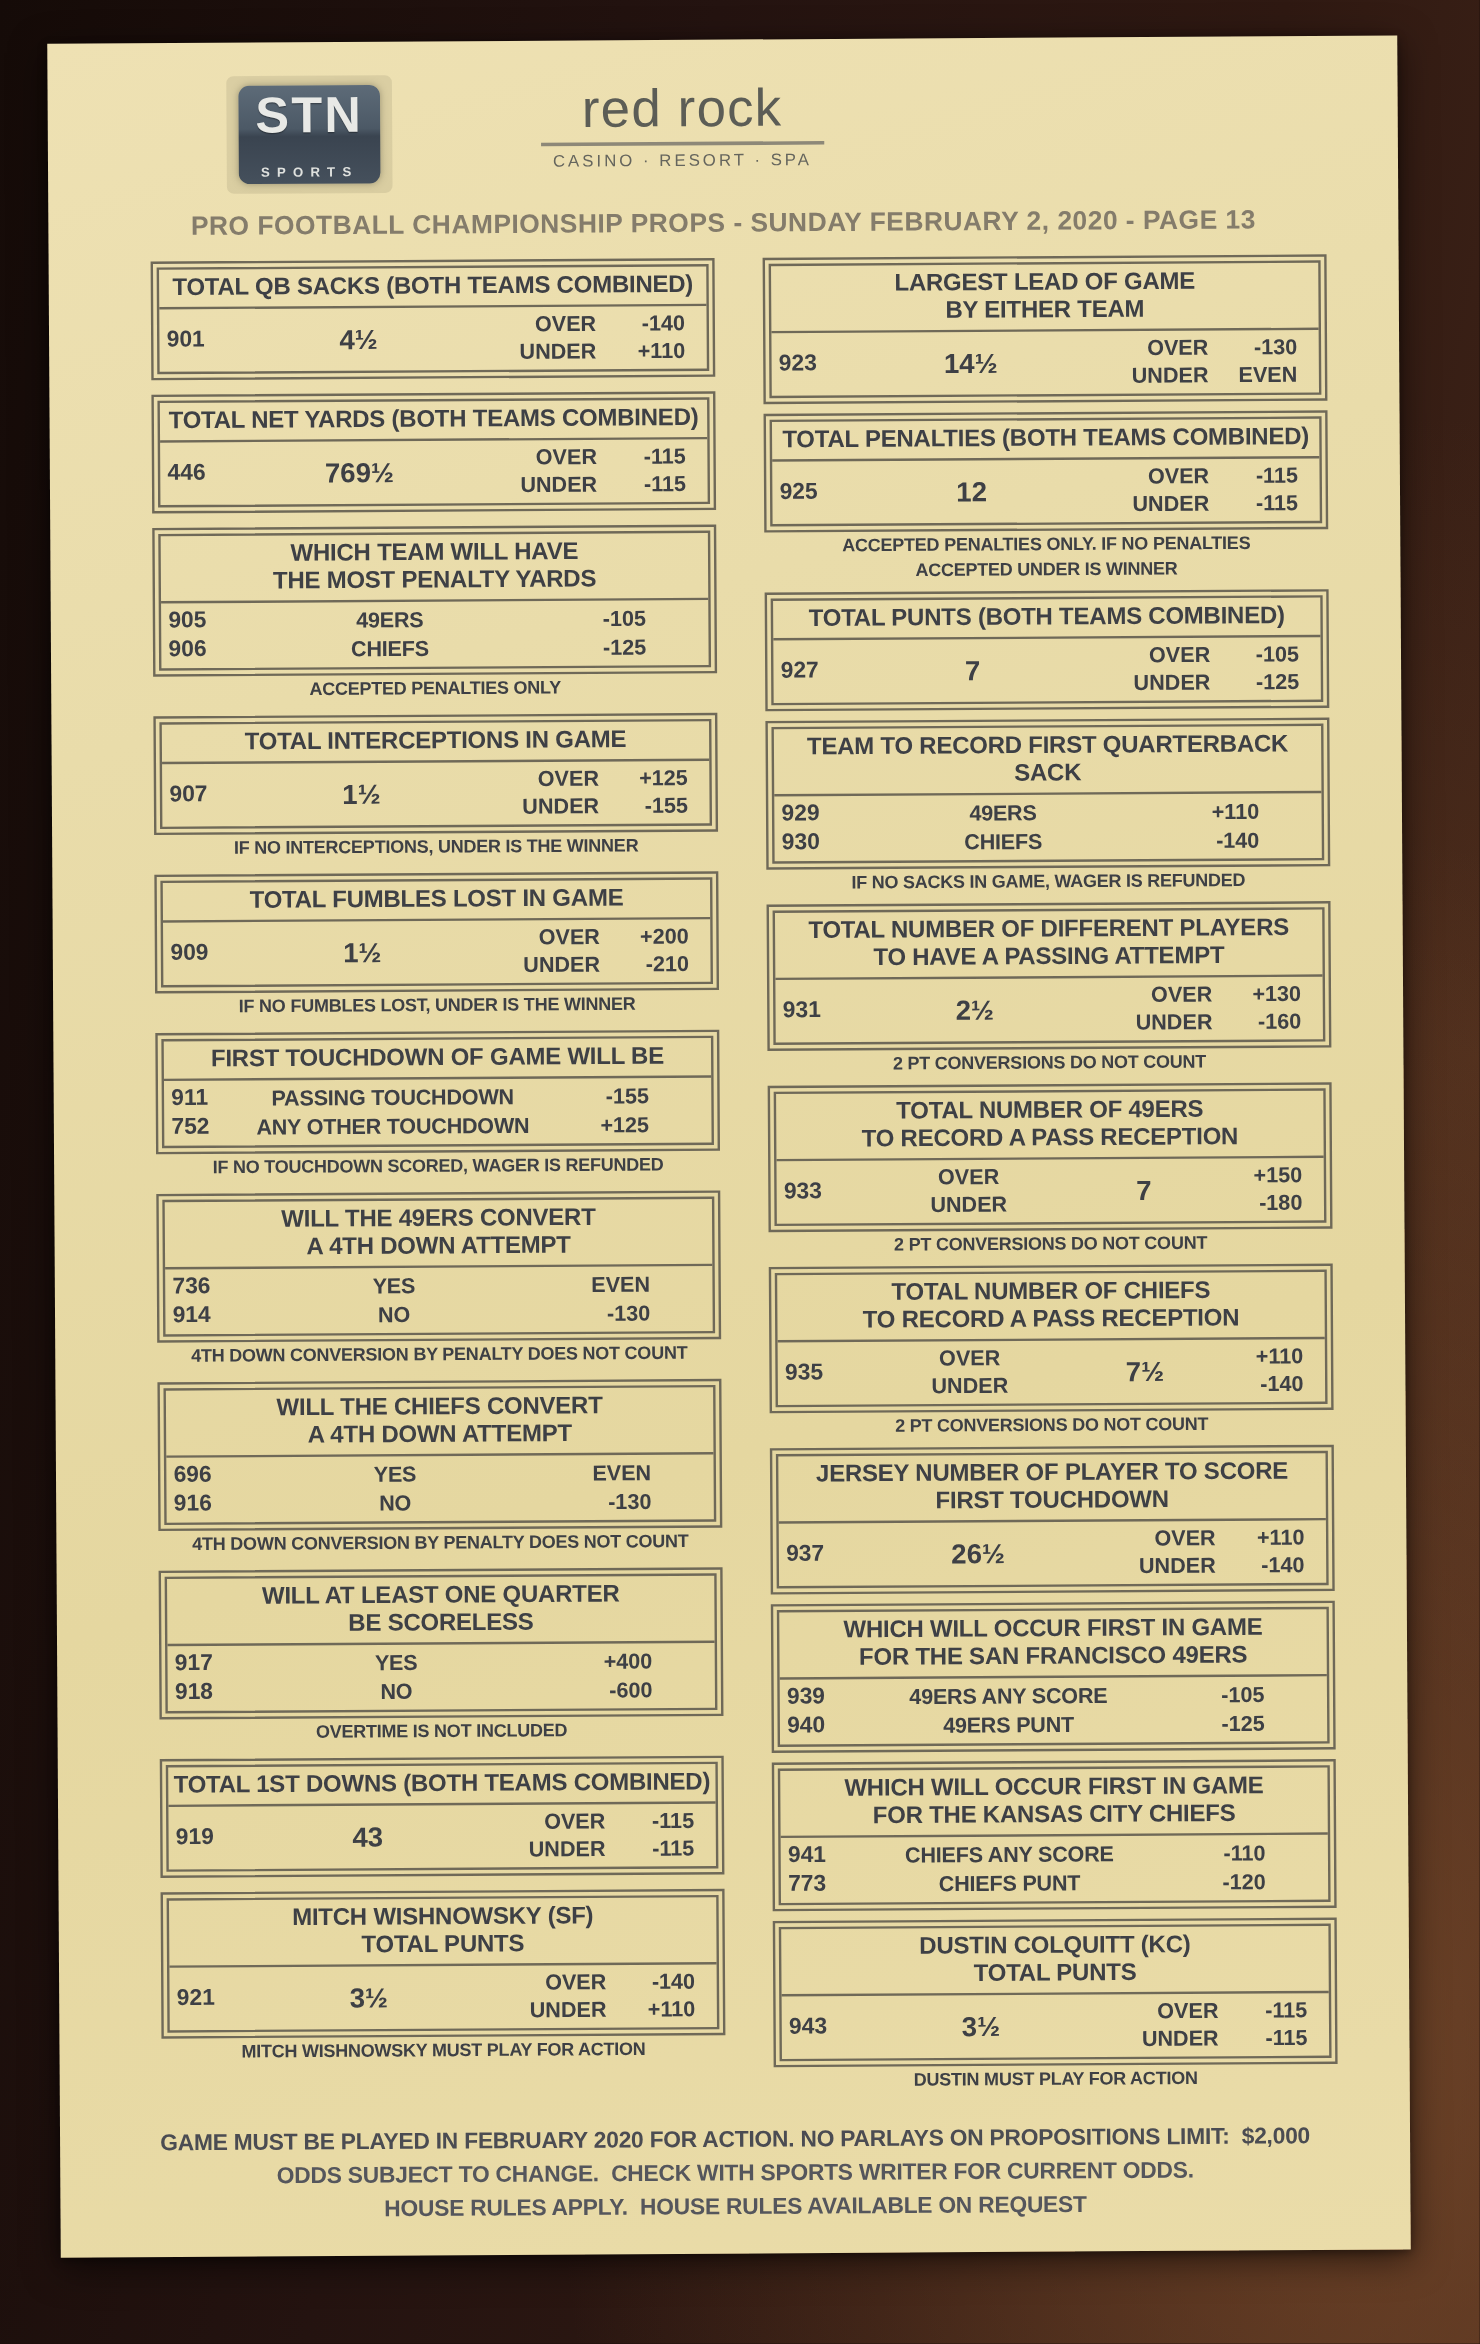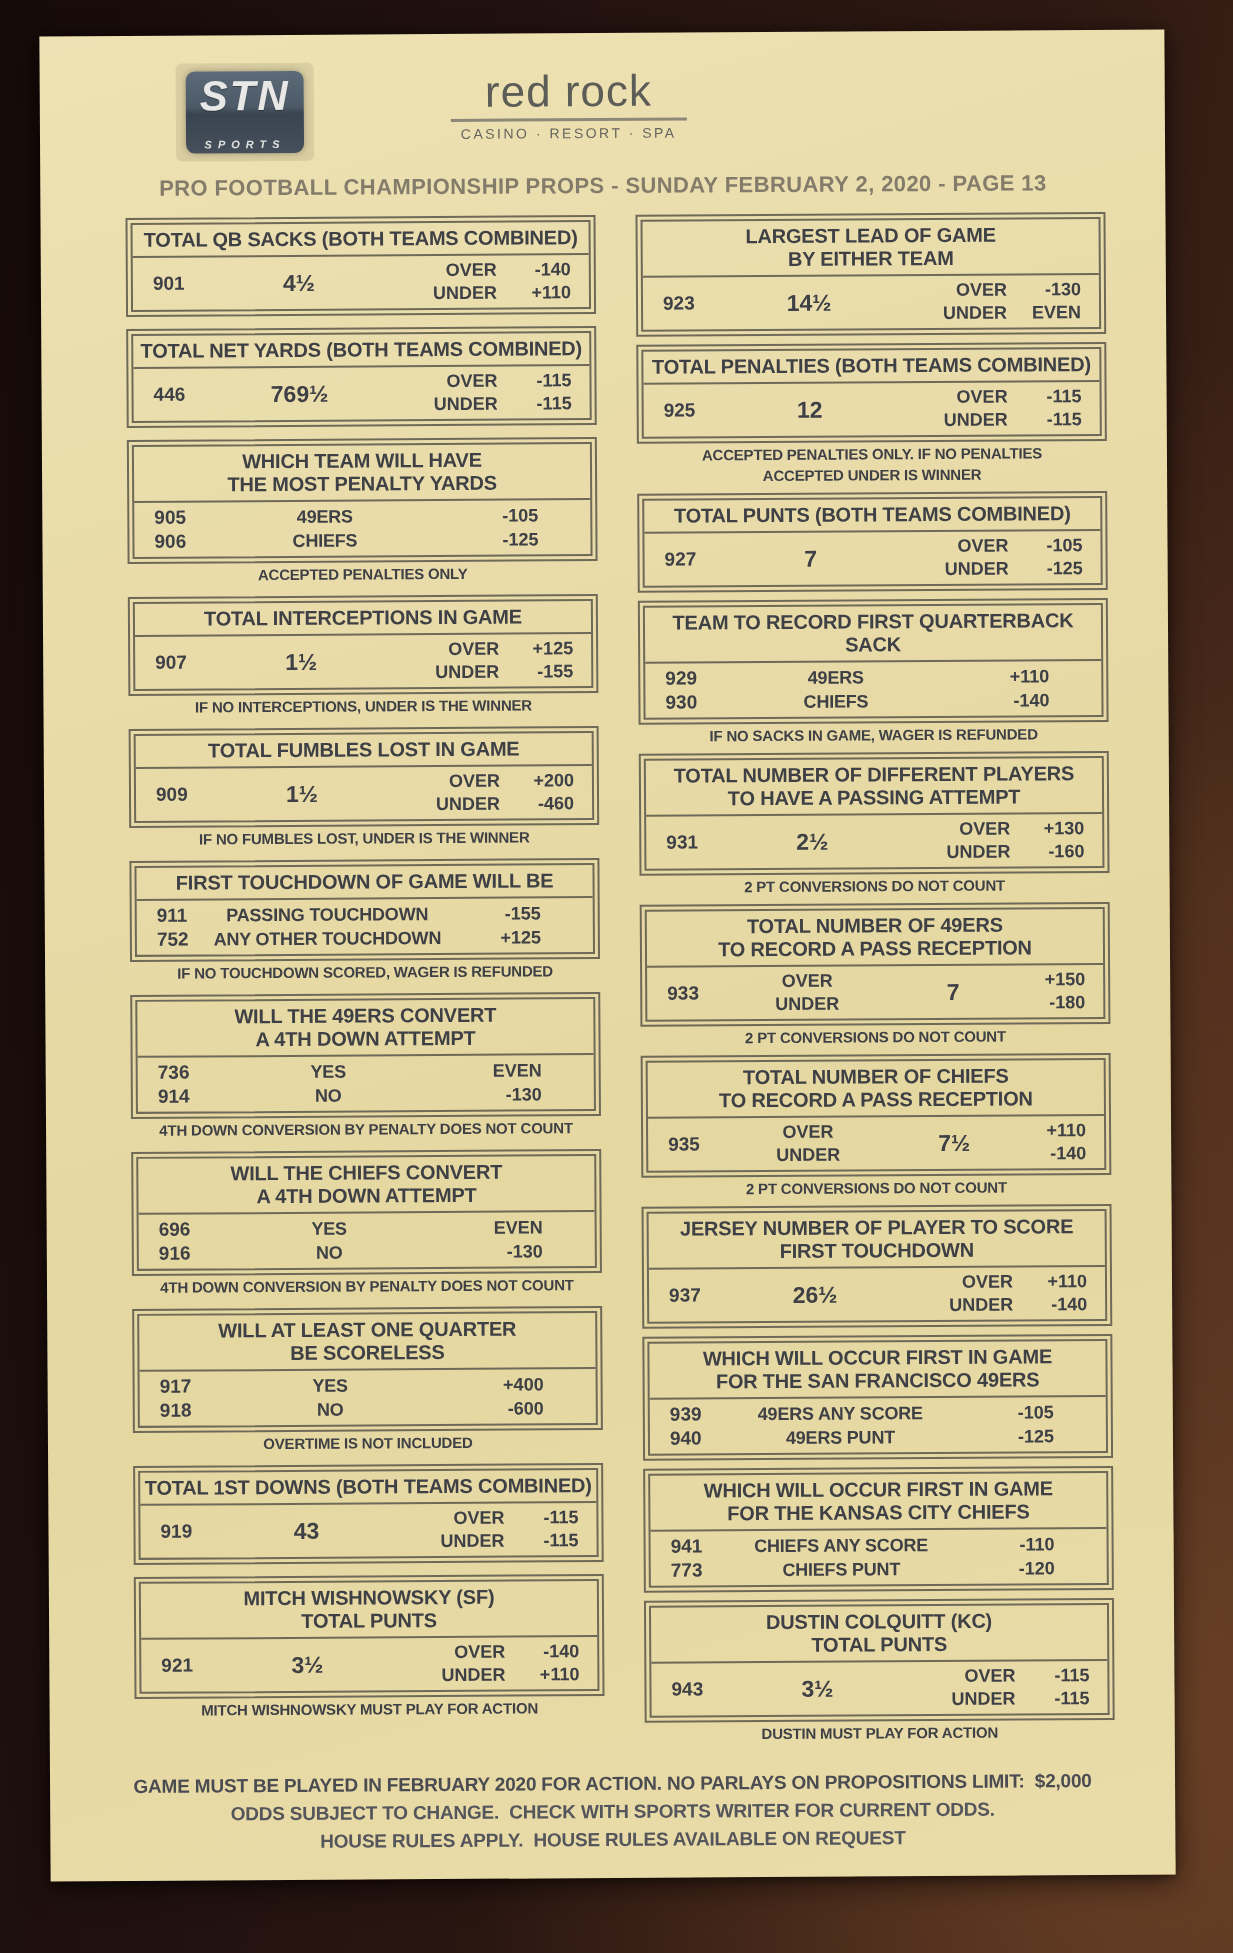--- a/index.html
+++ b/index.html
@@ -20,22 +20,22 @@
   }
   .paper{
     position:absolute;left:45px;top:33px;width:1125px;height:1845px;
     background:linear-gradient(165deg,#eee1b3 0%,#e9dcaa 28%,#e5d7a0 62%,#eadca9 100%);
     box-shadow:0 8px 30px rgba(0,0,0,.55), 0 2px 8px rgba(0,0,0,.4);
     transform:rotate(-0.35deg);
     overflow:hidden;
     padding-top:26px;box-sizing:border-box;
   }
   .hdr{position:relative;height:102px;}
-  .stn-halo{position:absolute;left:136px;top:2px;padding:8px 10px;border-radius:6px;
-    background:rgba(120,112,88,.16);font-style:italic;}
+  .stn-halo{position:absolute;left:149px;top:2px;padding:8px 10px;border-radius:6px;
+    background:rgba(120,112,88,.16);}
   .stn{width:118px;height:82px;border-radius:9px;
     background:linear-gradient(180deg,#5d6b78 0%,#4c5966 44%,#3a4450 52%,#45505c 100%);
     display:flex;flex-direction:column;align-items:center;justify-content:center;
     box-shadow:0 0 6px rgba(90,85,65,.5);}
   .stn-name{color:#e8e9e6;font-weight:bold;font-size:42px;line-height:42px;letter-spacing:2px;
     text-shadow:0 1px 1px rgba(0,0,0,.35);}
   .stn-sub{color:#dfe1de;font-size:11px;letter-spacing:6px;margin-top:21px;font-weight:bold;text-align:right;}
   .redrock{position:absolute;left:47%;top:10px;transform:translateX(-50%);text-align:center;}
   .rr-name{font-size:44px;line-height:44px;color:#5c5d56;letter-spacing:1px;font-weight:normal;}
   .rr-line{height:3px;background:#8d8878;width:236px;margin:5px auto 4px auto;}
@@ -50,21 +50,21 @@
   .unit-l{margin-bottom:12px;}
   .unit-r{margin-bottom:8px;}
   .box{border:2px solid var(--bd);padding:3px;}
   .box-inner{border:2px solid var(--bd);}
   .box-title{
     border-bottom:2px solid var(--bd);text-align:center;padding:4px 4px;
     font-weight:bold;font-size:20px;line-height:23px;color:var(--ink);letter-spacing:-.2px;
   }
   .box-data{padding:3px 0;color:var(--ink);}
   .ou-row{display:flex;align-items:center;min-height:46px;}
-  .num{width:72px;padding-left:20px;font-size:19px;font-weight:bold;box-sizing:border-box;}
+  .num{width:72px;padding-left:6px;font-size:19px;font-weight:bold;box-sizing:border-box;}
   .val{flex:1;text-align:center;font-size:23px;font-weight:bold;}
   .val2{width:116px;text-align:center;font-size:23px;font-weight:bold;}
   .oucol{width:104px;display:flex;flex-direction:column;align-items:flex-end;
     font-size:18px;font-weight:bold;line-height:23px;}
   .oucol2{flex:1;display:flex;flex-direction:column;align-items:center;
     font-size:18px;font-weight:bold;line-height:23px;}
   .odds{width:92px;padding-right:18px;display:flex;flex-direction:column;align-items:flex-end;
     font-size:18px;font-weight:bold;line-height:23px;box-sizing:border-box;}
   .pick-row{display:flex;align-items:center;min-height:24px;font-size:18px;font-weight:bold;}
   .sel{flex:1;text-align:center;letter-spacing:-.2px;}
@@ -200,21 +200,21 @@
               <div class="box-data">
                 <div class="ou-row">
                   <span class="num">909</span>
                   <span class="val">1½</span>
                   <span class="oucol">
                     <span>OVER</span>
                     <span>UNDER</span>
                   </span>
                   <span class="odds">
                     <span>+200</span>
-                    <span>-460</span>
+                    <span>-210</span>
                   </span>
                 </div>
               </div>
             </div>
           </div>
           <div class="note">IF NO FUMBLES LOST, UNDER IS THE WINNER</div>
         </div>
         <div class="unit-l">
           <div class="box">
             <div class="box-inner">

